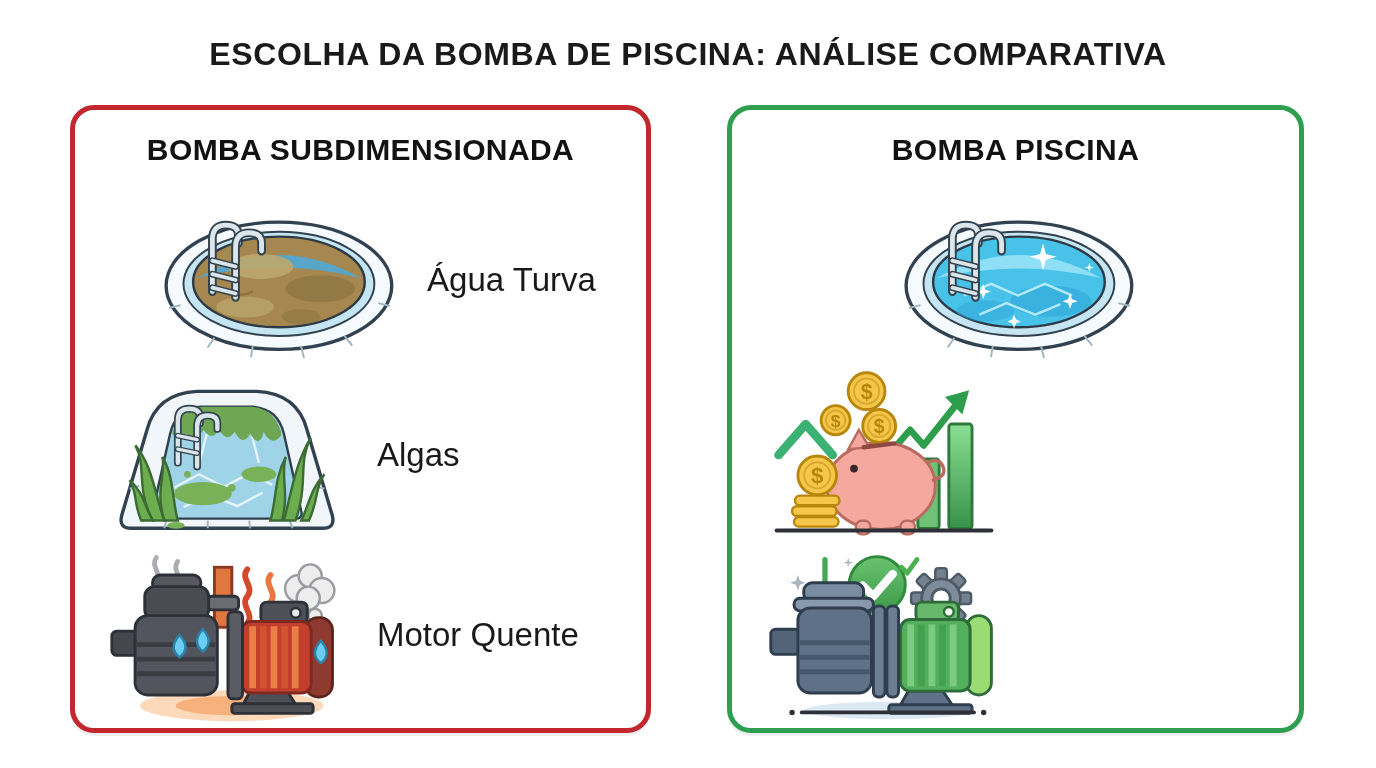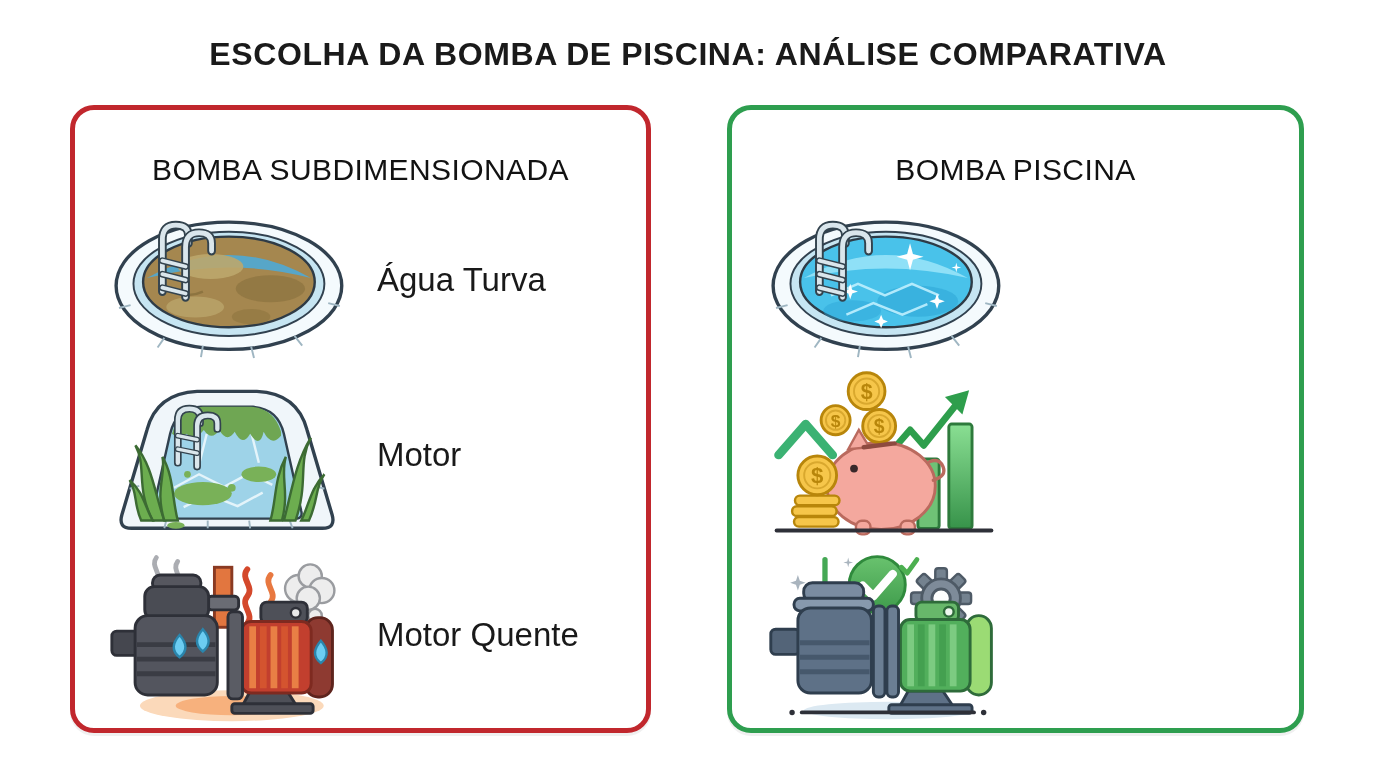--- a/index.html
+++ b/index.html
@@ -28,35 +28,35 @@
     position:absolute;
     top:105px;
     height:628px;
     border-radius:24px;
     background:#FFFFFF;
     box-shadow:0 3px 0 rgba(0,0,0,0.06);
   }
   .panel.bad{left:70px;width:581px;border:5px solid var(--bad);}
   .panel.good{left:727px;width:577px;border:5px solid var(--good);}
   .panel-header{
-    margin-top:43px;
+    margin-top:23px;
     text-align:center;
     font-size:30px;
-    font-weight:400;
+    font-weight:700;
     letter-spacing:0.4px;
     color:#121212;
   }
   .row{
     position:absolute;
     left:0;width:100%;
     display:flex;
     align-items:center;
     padding-left:26px;
   }
-  .row.r1{top:84px;height:172px;}
+  .row.r1{top:84px;height:172px;justify-content:center;}
   .row.r2{top:266px;height:158px;}
   .row.r3{top:430px;height:190px;}
   .icon-box{
     width:252px;
     height:100%;
     display:flex;
     align-items:center;
     justify-content:center;
     flex:0 0 252px;
     margin-right:24px;
@@ -159,21 +159,21 @@
             <path d="M74,92 L74,48 Q74,36 86,36 Q97,36 97,45 L97,51" stroke="#DAE6EC" stroke-width="4.5"></path>
             <path d="M94,96 L94,54 Q94,43 105,43 Q115,43 115,51 L115,57" stroke="#33434E" stroke-width="8"></path>
             <path d="M94,96 L94,54 Q94,43 105,43 Q115,43 115,51 L115,57" stroke="#DAE6EC" stroke-width="4.5"></path>
             <path d="M74,64 L94,68" stroke="#33434E" stroke-width="6"></path>
               <path d="M74,64 L94,68" stroke="#DAE6EC" stroke-width="3.5"></path>
             <path d="M74,78 L94,82" stroke="#33434E" stroke-width="6"></path>
               <path d="M74,78 L94,82" stroke="#DAE6EC" stroke-width="3.5"></path>
           </g>
         </svg>
       </div>
-      <div class="item-label">Motor</div>
+      <div class="item-label">Algas</div>
     </div>
 
     <div class="row r3">
       <div class="icon-box">
         <svg viewBox="0 0 250 185" width="242" height="179">
           <ellipse cx="130" cy="165" rx="95" ry="16" fill="#FBD9BA"></ellipse>
           <ellipse cx="130" cy="165" rx="58" ry="10" fill="#F5A368" opacity="0.75"></ellipse>
           <g fill="none" stroke-linecap="round">
             <path d="M52,12 c-7,9 7,17 0,26 c-7,9 7,17 0,26" stroke="#ABADB2" stroke-width="5"></path>
             <path d="M74,16 c-7,9 7,17 0,26 c-7,9 7,17 0,26" stroke="#ABADB2" stroke-width="5"></path>

